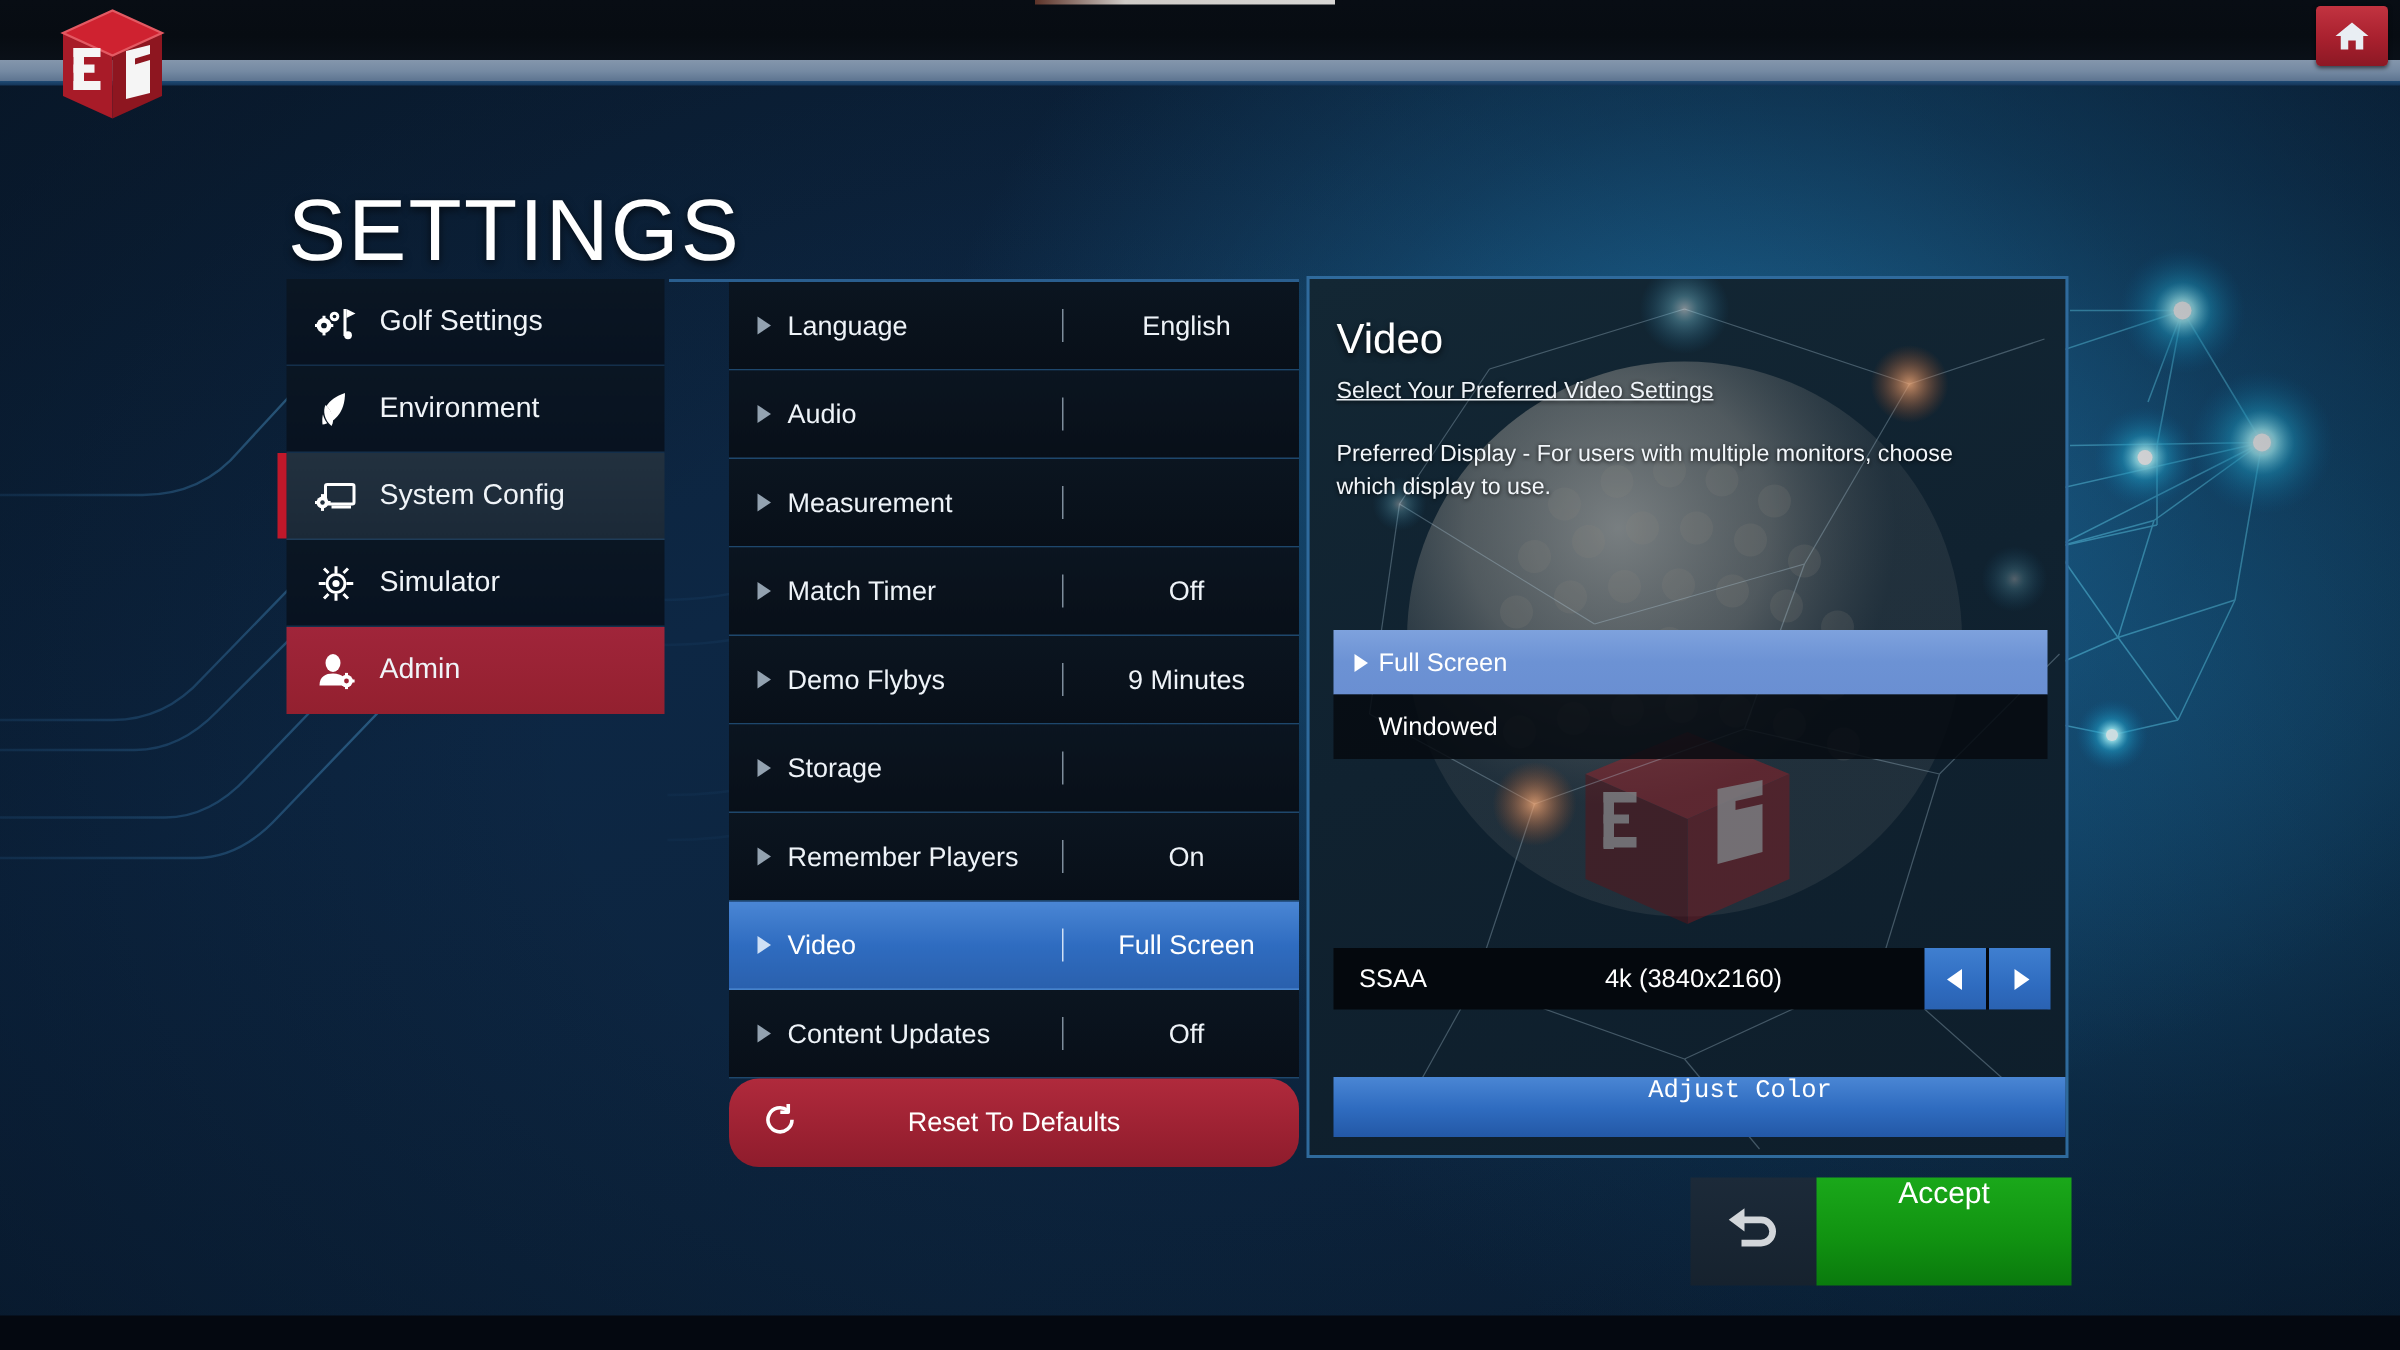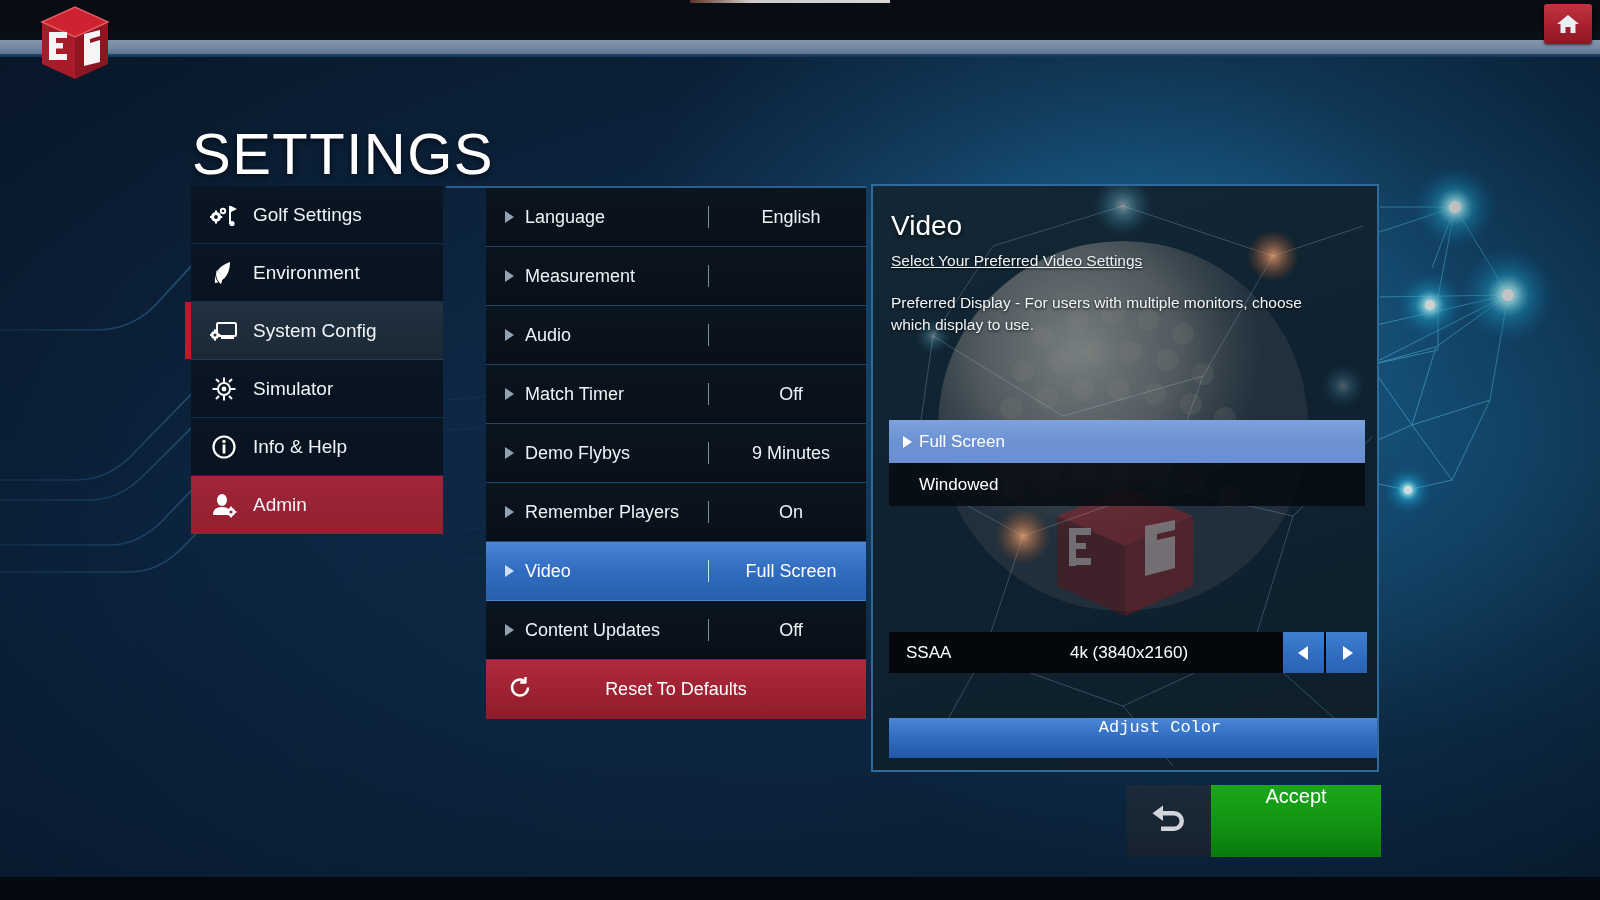--- a/index.html
+++ b/index.html
@@ -125,21 +125,21 @@
   .set-row.selected .tri { border-left-color: #cfe0f5; }
   .set-row.selected .sep { background: #cfe0f5; }
   .row-arrow {
     position: absolute; left: 420px; top: 0; width: 26px; height: 59px;
     background: linear-gradient(180deg, #4a86d4 0%, #2f6cc0 50%, #2a60ad 100%);
     clip-path: polygon(0 0, 60% 0, 100% 50%, 60% 100%, 0 100%);
   }
   .reset-row {
     position: relative; height: 59px; display:flex; align-items:center; justify-content:center;
     background: linear-gradient(180deg, #b02a3c 0%, #9c2132 60%, #8e1c2c 100%);
-    color: #fff; font-size: 18px;
+    color: #fff; font-size: 18px; border-radius: 20px;
   }
   .reset-icon { position: absolute; left: 22px; top: 50%; transform: translateY(-50%); }
 
   
   .rpanel {
     position: absolute; left: 871px; top: 184px; width: 508px; height: 588px; z-index: 14;
     border: 2px solid #2f6a9c;
     background: linear-gradient(160deg, #132734 0%, #102230 45%, #0e1e2b 100%);
     overflow: hidden;
   }
@@ -381,30 +381,20 @@
         <svg width="28" height="26" viewBox="0 0 28 26" fill="none" stroke="#ffffff" stroke-width="2">
           <circle cx="14" cy="13" r="6"></circle>
           <path d="M14 1.5 L14 6 M14 20 L14 24.5 M2.5 13 L7 13 M21 13 L25.5 13"></path>
           <path d="M9 6 L6 3 M19 6 L22 3 M9 20 L6 23 M19 20 L22 23"></path>
           <circle cx="14" cy="13" r="2.4" fill="#ffffff" stroke="none"></circle>
         </svg>
       </span>
       <span>Simulator</span>
     </div>
 
-    <div class="side-item">
-      <span class="side-icon">
-        <svg width="28" height="26" viewBox="0 0 28 26">
-          <circle cx="14" cy="13" r="10.5" fill="none" stroke="#ffffff" stroke-width="2.2"></circle>
-          <circle cx="14" cy="7.5" r="1.7" fill="#ffffff"></circle>
-          <rect x="12.6" y="10.5" width="2.8" height="9" fill="#ffffff"></rect>
-        </svg>
-      </span>
-      <span>Info &amp; Help</span>
-    </div>
 
     <div class="side-item admin">
       <span class="side-icon">
         <svg width="28" height="26" viewBox="0 0 28 26" fill="#ffffff">
           <ellipse cx="12" cy="8" rx="5" ry="6"></ellipse>
           <path d="M3 23 C3 17 7 15 12 15 C15 15 17.5 15.8 19 17.5 L19 23 Z"></path>
           <circle cx="21" cy="20" r="4.2"></circle>
           <circle cx="21" cy="20" r="1.6" fill="#9e2233"></circle>
           <g>
             <rect x="20" y="14.6" width="2" height="2.2"></rect>
@@ -422,46 +412,52 @@
 
     <div class="set-row">
       <span class="tri"></span>
       <span class="lbl">Language</span>
       <span class="sep"></span>
       <span class="val">English</span>
     </div>
 
     <div class="set-row">
       <span class="tri"></span>
+      <span class="lbl">Audio</span>
+      <span class="sep"></span>
+      <span class="val"></span>
+    </div>
+
+    <div class="set-row">
+      <span class="tri"></span>
       <span class="lbl">Measurement</span>
       <span class="sep"></span>
       <span class="val"></span>
     </div>
 
     <div class="set-row">
       <span class="tri"></span>
-      <span class="lbl">Audio</span>
+      <span class="lbl">Match Timer</span>
+      <span class="sep"></span>
+      <span class="val">Off</span>
+    </div>
+
+    <div class="set-row">
+      <span class="tri"></span>
+      <span class="lbl">Demo Flybys</span>
+      <span class="sep"></span>
+      <span class="val">9 Minutes</span>
+    </div>
+
+    <div class="set-row">
+      <span class="tri"></span>
+      <span class="lbl">Storage</span>
       <span class="sep"></span>
       <span class="val"></span>
     </div>
-
-    <div class="set-row">
-      <span class="tri"></span>
-      <span class="lbl">Match Timer</span>
-      <span class="sep"></span>
-      <span class="val">Off</span>
-    </div>
-
-    <div class="set-row">
-      <span class="tri"></span>
-      <span class="lbl">Demo Flybys</span>
-      <span class="sep"></span>
-      <span class="val">9 Minutes</span>
-    </div>
-
 
     <div class="set-row">
       <span class="tri"></span>
       <span class="lbl">Remember Players</span>
       <span class="sep"></span>
       <span class="val">On</span>
     </div>
 
     <div class="set-row selected">
       <span class="tri"></span>

